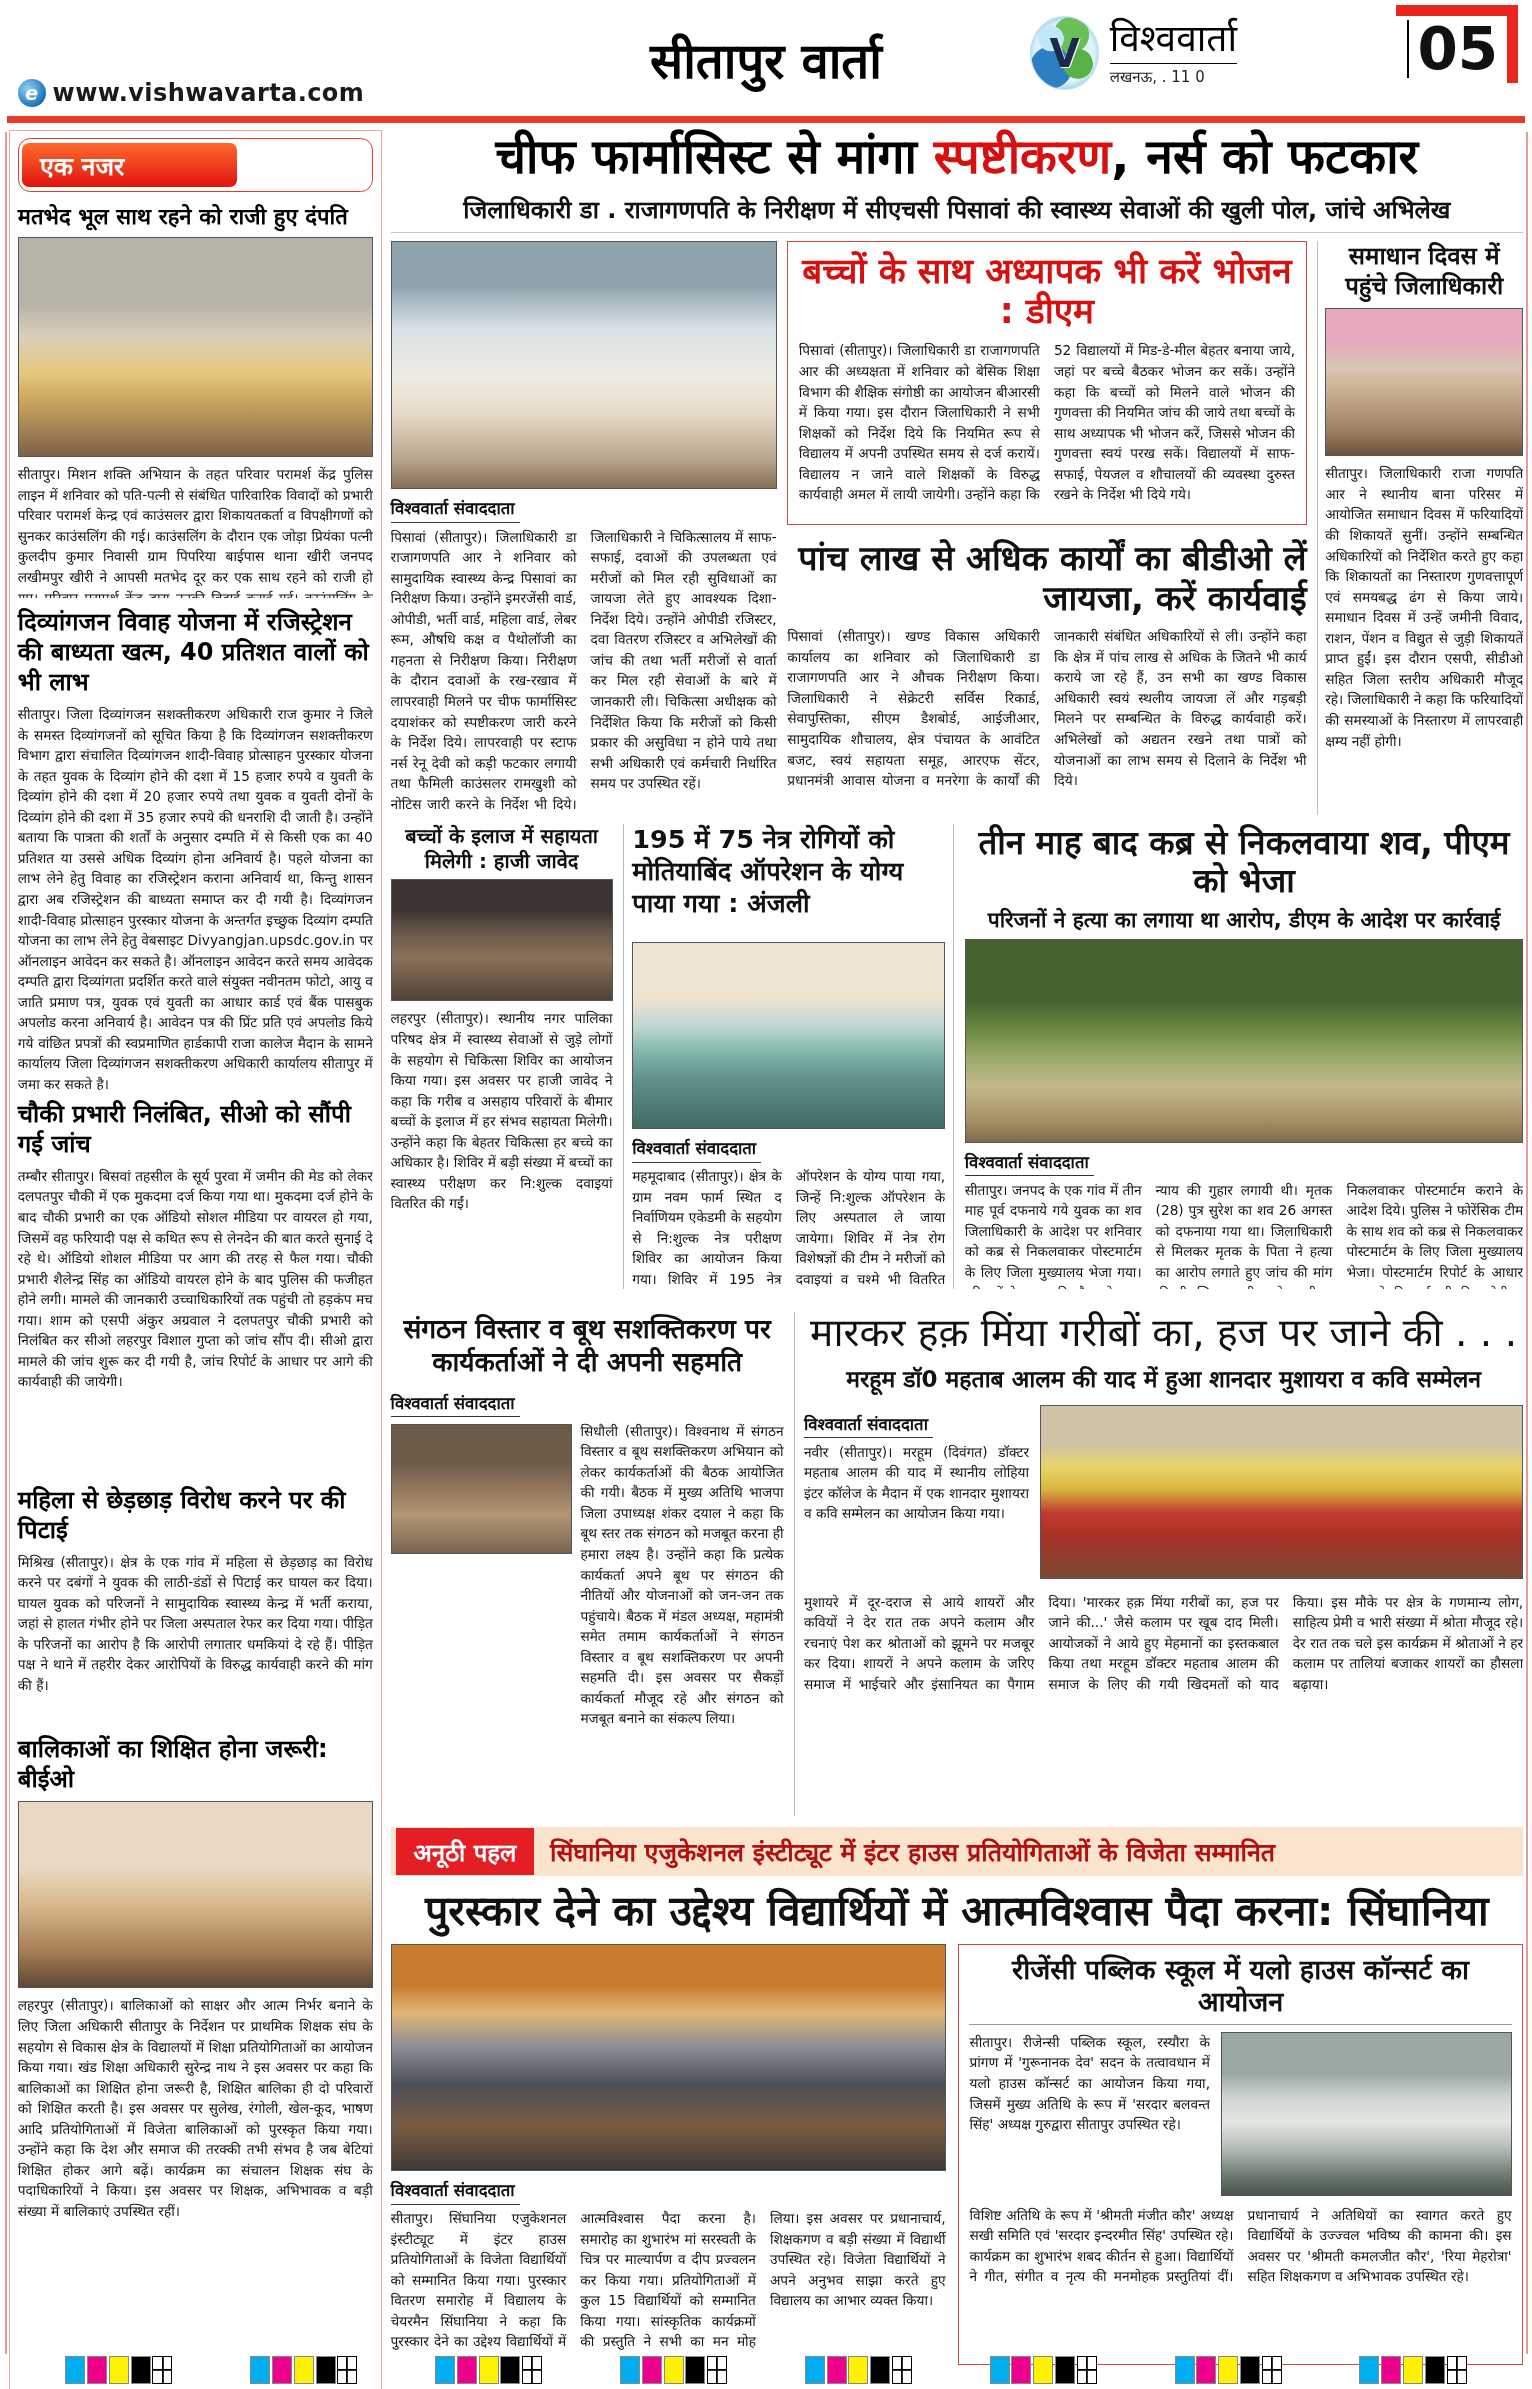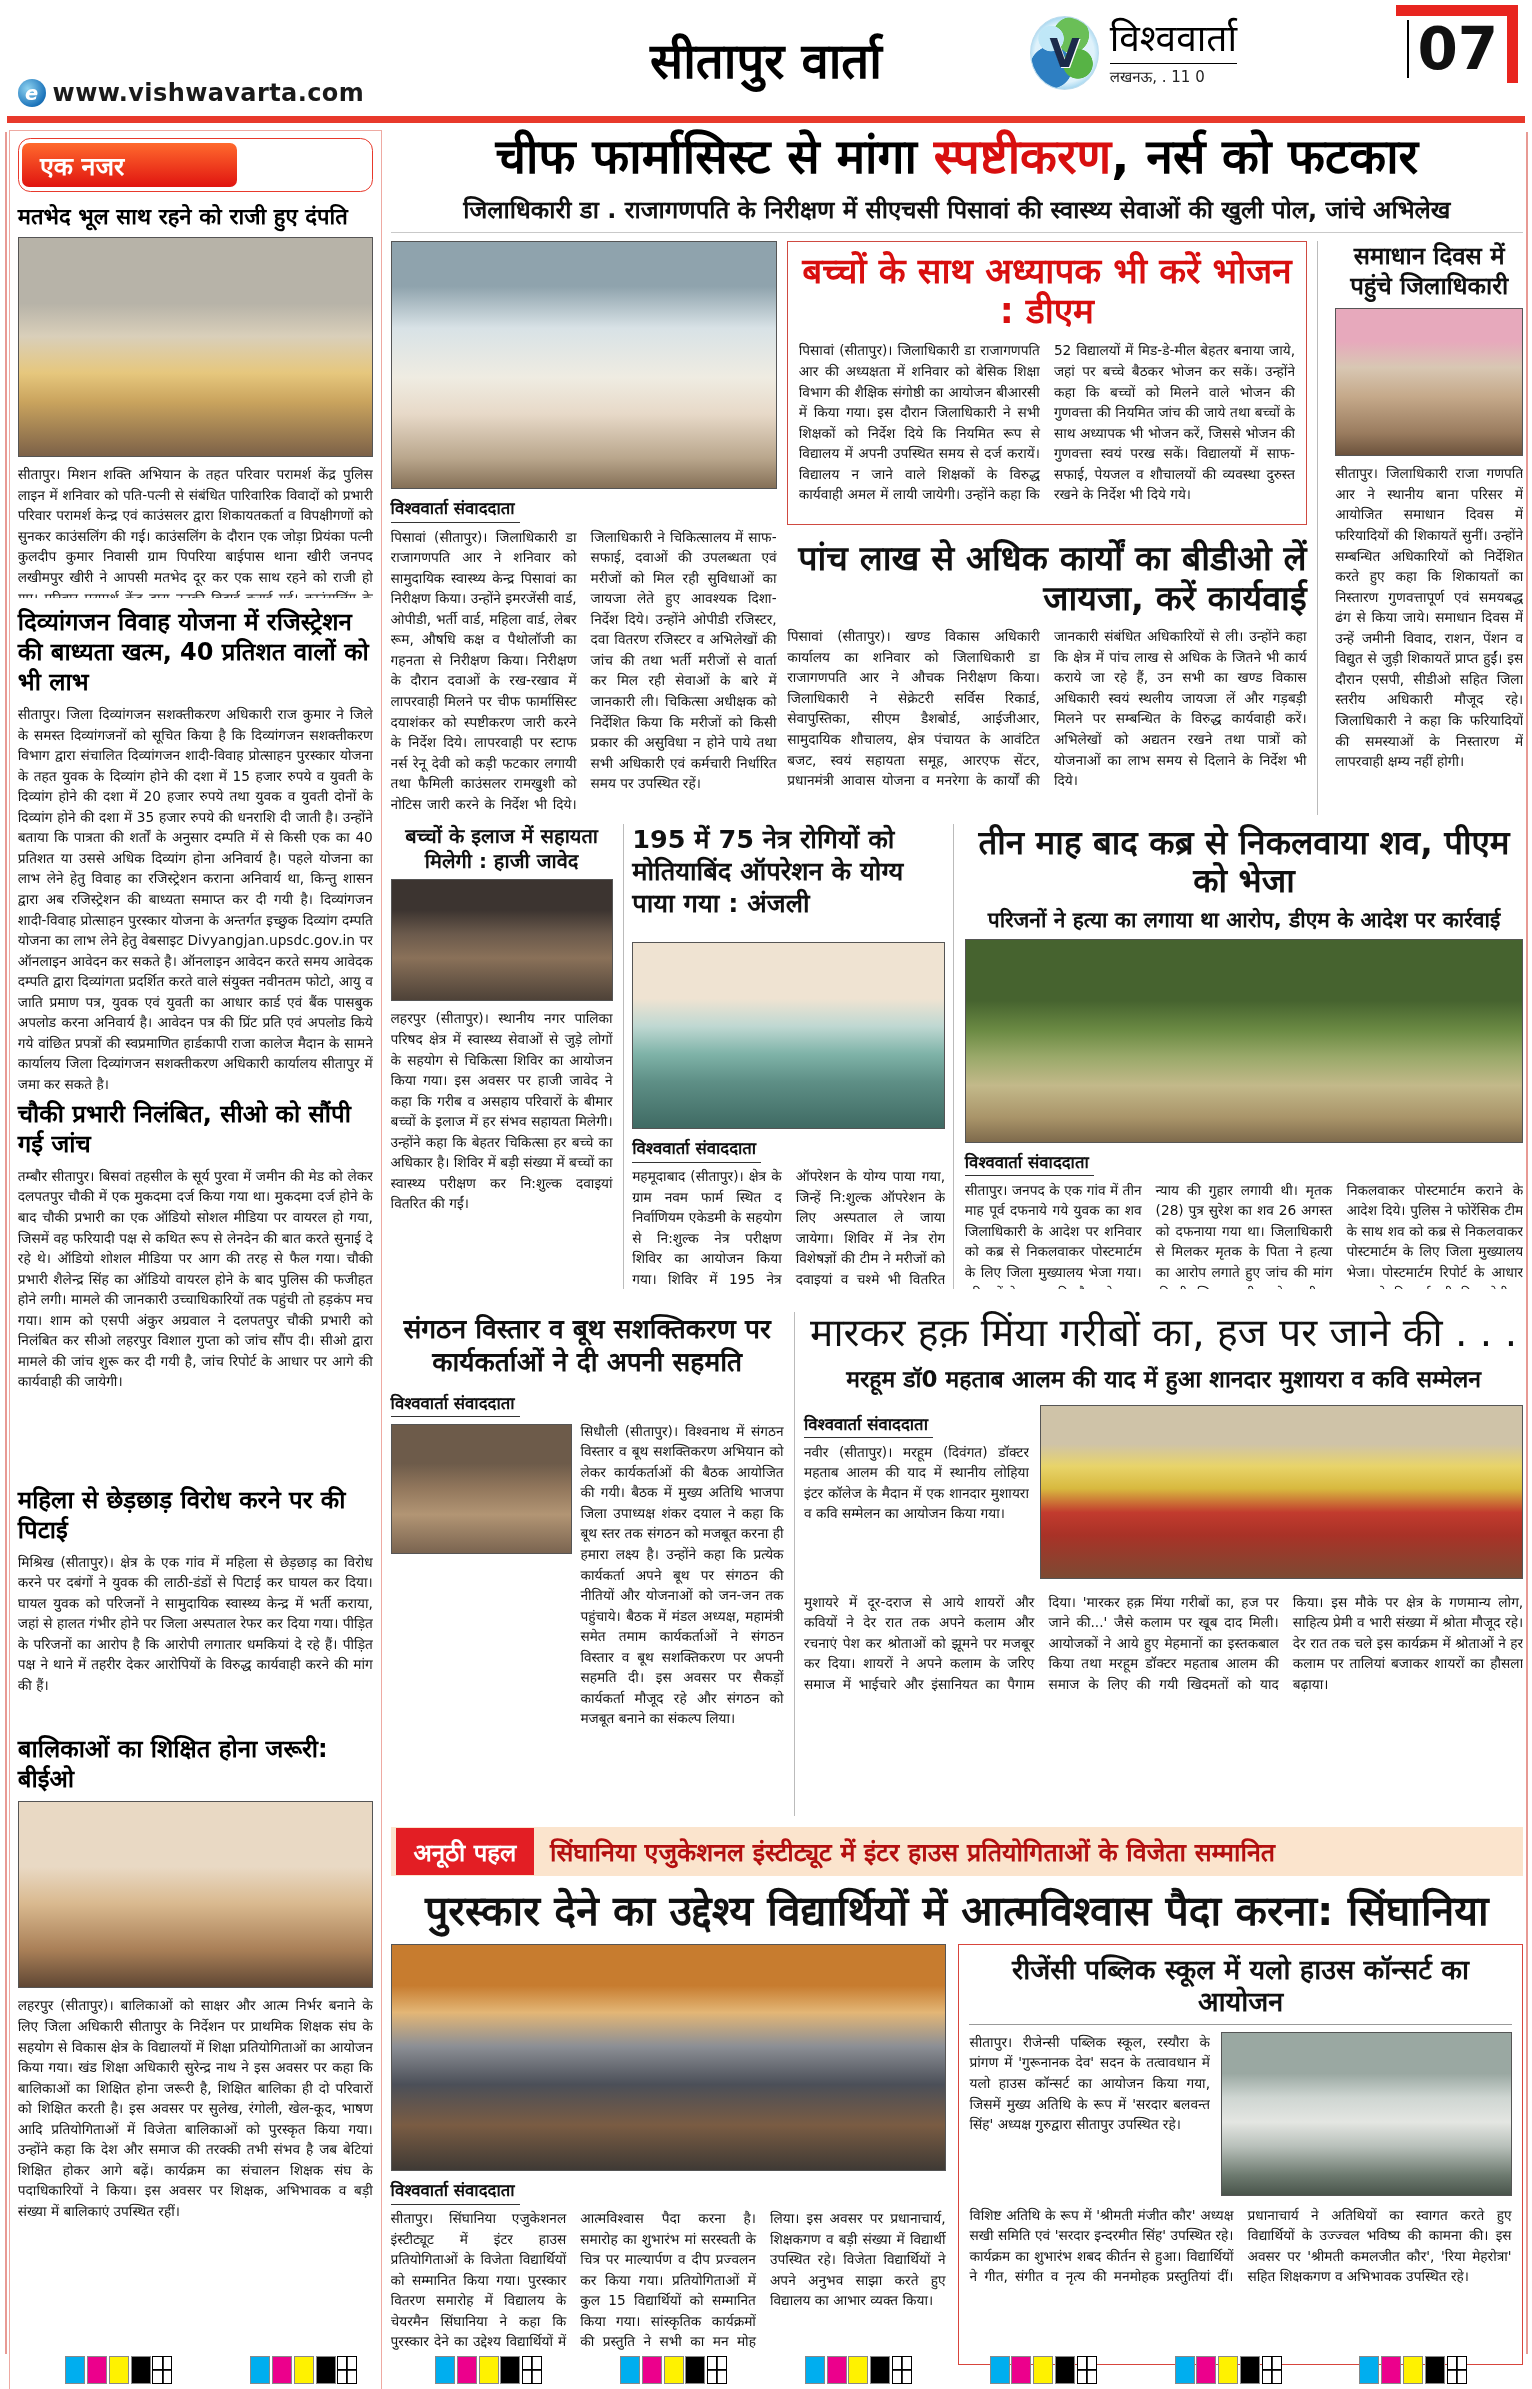--- a/index.html
+++ b/index.html
@@ -50,21 +50,21 @@
   .lead-subhead{text-align:center;font-size:24px;font-weight:bold;margin:8.8px 0 5.3px 0;border-bottom:1.8px solid #c9c9c9;padding-bottom:7px}
 
   .rowB{display:flex;gap:10.6px;height:574px;margin-top:3.5px}
   .b1{width:386px;flex:none;display:flex;flex-direction:column}
   .ph-inspect{height:248px;background:linear-gradient(180deg,#8fa3ad 0 18%,#d8e2e6 35%,#efece2 55%,#e7d9c8 70%,#b9a68c 88%,#857057)}
   .b1 .bodytext{flex:1}
   .b2{flex:1;display:flex;flex-direction:column}
   .dm-box{border:1.8px solid #cf4a41;padding:8.8px 10.6px;height:284px;overflow:hidden}
   .dm-head{color:#d80f0f;font-size:35px;font-weight:bold;text-align:center;line-height:1.15;margin-bottom:8.8px}
   .sec-head{font-size:34px;font-weight:bold;text-align:right;line-height:1.2;margin:12.3px 0 7px 0}
-  .b3{width:206px;flex:none;border-left:1.3px solid #bbb;padding-left:17px;display:flex;flex-direction:column}
+  .b3{width:206px;flex:none;border-left:1.3px solid #bbb;padding-left:7px;display:flex;flex-direction:column}
   .b3-head{font-size:24px;font-weight:bold;text-align:center;line-height:1.25;margin-bottom:7px}
   .ph-samadhan{height:148px;background:linear-gradient(180deg,#e7a9bc 0 22%,#d8c7b3 40%,#c5a98a 60%,#9a7c5f 85%,#6b523c)}
 
   .rowC{display:flex;gap:10.6px;height:465px;margin-top:8.8px}
   .c1{width:222px;flex:none;display:flex;flex-direction:column}
   .c1-head{font-size:20px;font-weight:bold;text-align:center;line-height:1.25;margin-bottom:5.3px}
   .ph-help{height:122px;background:linear-gradient(180deg,#3c3430 0 25%,#6b5a4c 45%,#8a7159 65%,#4e4238)}
   .c2{width:331px;flex:none;border-left:1.3px solid #bbb;border-right:1.3px solid #bbb;padding:0 8px;display:flex;flex-direction:column}
   .c2-head{font-size:25.5px;font-weight:bold;text-align:left;line-height:1.25;margin-bottom:22px}
   .ph-eye{height:187px;background:linear-gradient(180deg,#efe3d2 0 30%,#bfd8d2 45%,#7fb3a8 60%,#5e8f86 75%,#3f6a63)}
@@ -120,21 +120,21 @@
   <div class="brand-right">
     <span class="vw-logo">
         <span class="v">V</span>
       </span>
     <span class="vw-text">
       <span class="vw-name">विश्ववार्ता</span>
       <span class="vw-edition">लखनऊ,  . 11 0</span>
     </span>
   </div>
   <div class="pagenum-wrap">
-    <div class="pagenum">07</div>
+    <div class="pagenum">05</div>
   </div>
 </div>
 <div class="red-rule"></div>
 
 <div class="content">
 
   <div class="left-col">
     <div class="ek-najar-wrap">
       <div class="ek-najar">एक नजर</div>
     </div>

